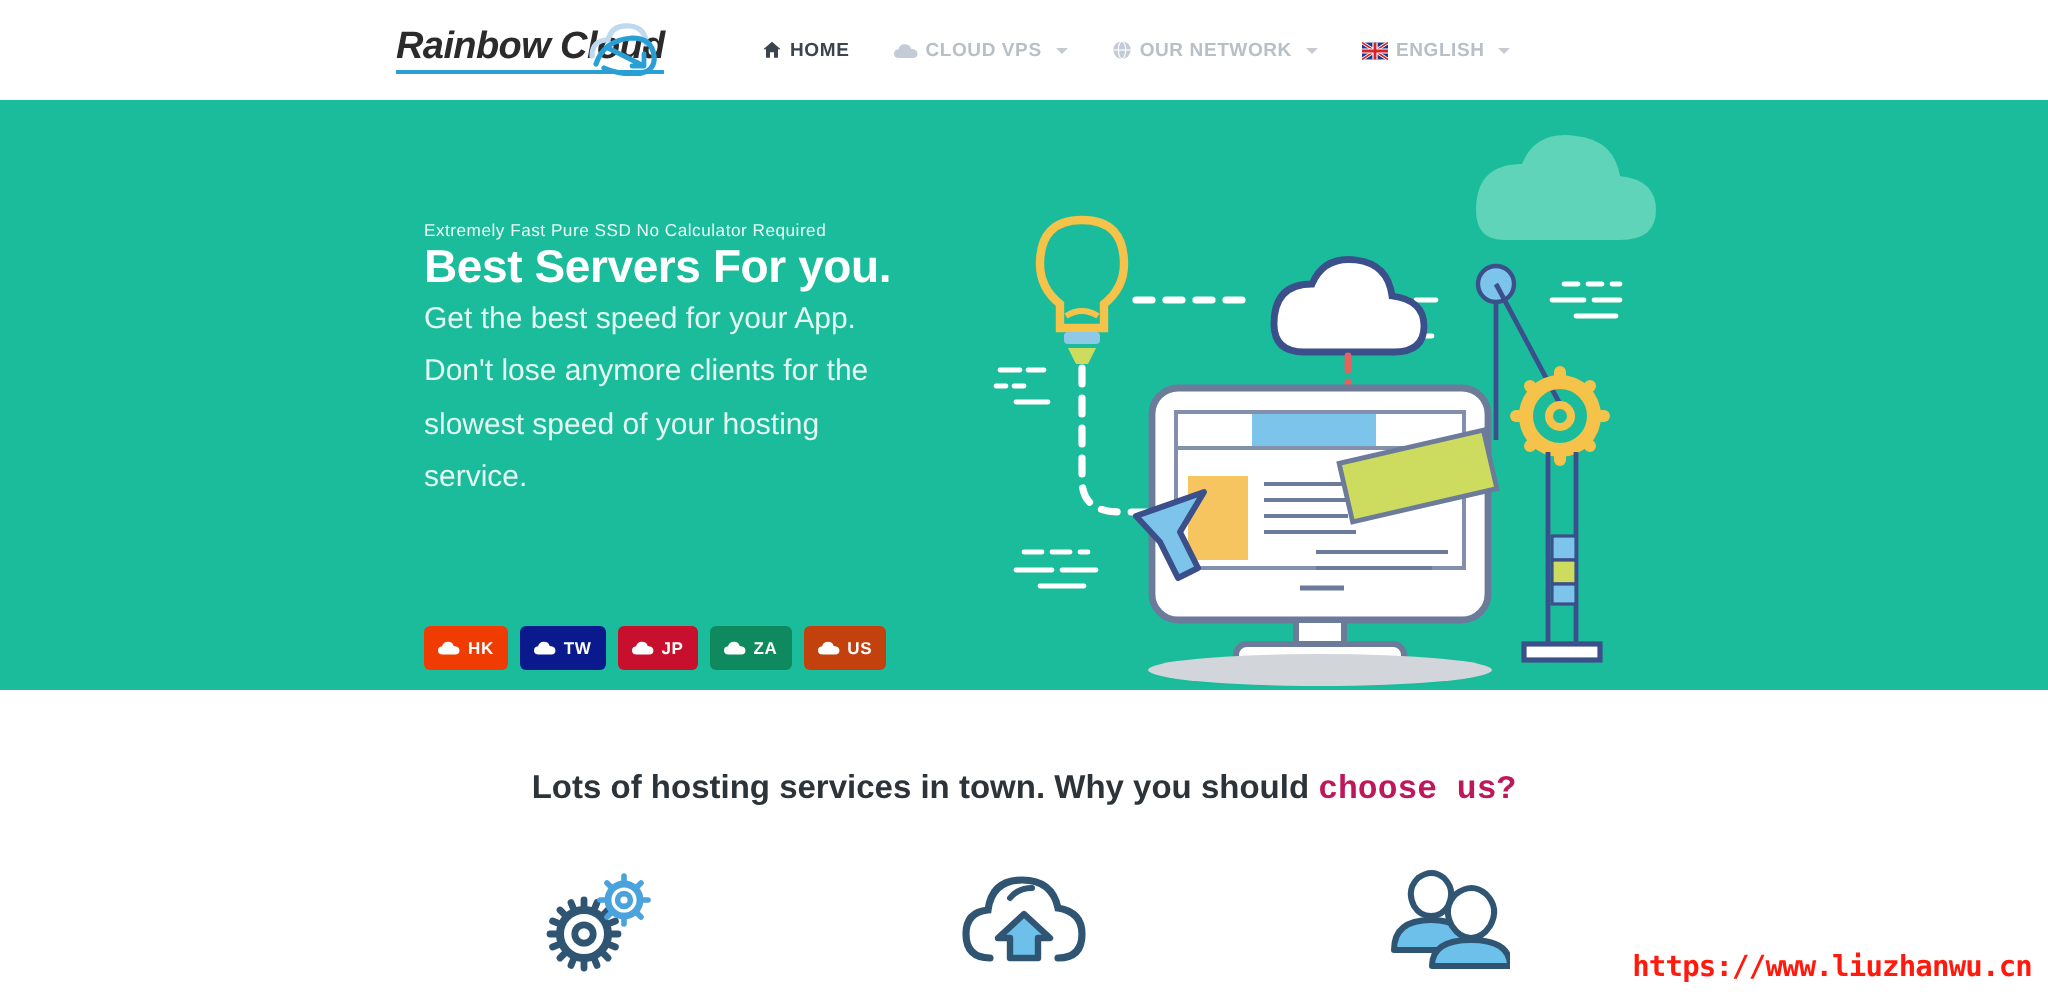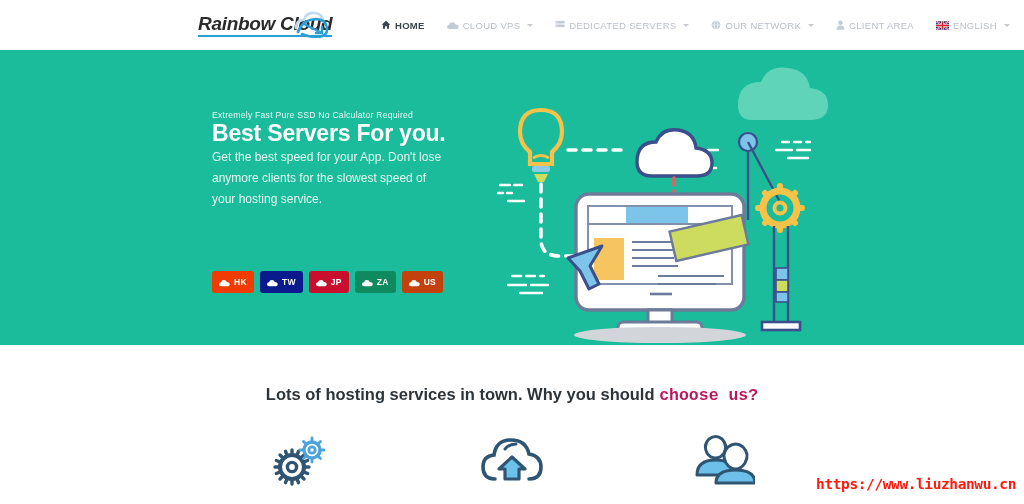--- a/index.html
+++ b/index.html
@@ -34,21 +34,21 @@
   #logo-cloud { position: absolute; left: 94px; top: 2px; }
 
   #nav {
     position: absolute; left: 370px; top: 0;
     height: 50px; display: flex; align-items: flex-end; gap: 0px;
   }
   .nav-item {
     display: flex; align-items: center; gap: 4px;
     padding: 0 11px; height: 50px;
     font-size: 9.5px; letter-spacing: 0.3px;
-    color: #b9bfc7; white-space: nowrap; cursor: pointer;
+    color: #b9bfc7; white-space: nowrap; cursor: pointer; font-weight: bold;
   }
   .nav-item.active { color: #3c4450; font-weight: bold; }
   .nav-item .nav-ico { display: inline-flex; align-items: center; }
   .caret {
     display: inline-block; width: 0; height: 0;
     border-left: 3px solid transparent;
     border-right: 3px solid transparent;
     border-top: 3.5px solid #c5cad1;
     margin-left: 3px;
   }
@@ -61,21 +61,21 @@
   }
   #hero-copy { position: absolute; left: 212px; top: 60px; width: 250px; }
   #hero-eyebrow {
     font-size: 8.6px; color: #eafaf5; letter-spacing: 0.25px;
   }
   #hero-title {
     font-size: 23px; font-weight: bold; color: #ffffff;
     letter-spacing: -0.2px; 
   }
   #hero-sub {
-    font-size: 12px; color: #e4f7f1; line-height: 1.75;
+    font-size: 15px; color: #e4f7f1; line-height: 1.75;
     width: 232px; margin-bottom: 22px;
   }
   #flag-row { display: flex; gap: 6px; }
   .flag-btn {
     height: 22px; min-width: 36px; padding: 4px 7px;
     border-radius: 3px; display: flex; align-items: center;
     justify-content: center; gap: 4px; cursor: pointer; margin-top: 39px;
   }
   .flag-btn .fb-label {
     font-size: 8.5px; font-weight: bold; color: #fff; letter-spacing: 0.3px;
@@ -133,54 +133,33 @@
       <div class="nav-item">
         <span class="nav-ico">
           <svg width="12" height="9" viewBox="0 0 16 11">
               <path d="M3.4 10.2 Q0 10.2 0 7.3 Q0 4.6 3 4.3 Q3.7 1 7.2 1 Q10.6 1 11.4 4 Q15.6 4.2 15.6 7.3 Q15.6 10.2 12.5 10.2 Z" fill="#c3ccd6"></path>
             </svg>
         </span>
         <span>CLOUD VPS</span>
         <span class="caret"></span>
       </div>
 
-      <div class="nav-item">
-        <span class="nav-ico">
-          <svg width="10" height="10" viewBox="0 0 12 12">
-            <rect x="0.5" y="1" width="11" height="3.2" fill="#c3ccd6"></rect>
-            <rect x="0.5" y="5.4" width="11" height="3.2" fill="#c3ccd6"></rect>
-            <rect x="1.5" y="2.1" width="1.2" height="1.1" fill="#fff"></rect>
-            <rect x="1.5" y="6.5" width="1.2" height="1.1" fill="#fff"></rect>
-          </svg>
-        </span>
-        <span>DEDICATED SERVERS</span>
-        <span class="caret"></span>
-      </div>
 
       <div class="nav-item">
         <span class="nav-ico">
           <svg width="10" height="10" viewBox="0 0 12 12">
             <circle cx="6" cy="6" r="5.2" fill="#c3ccd6"></circle>
             <ellipse cx="6" cy="6" rx="2.2" ry="5.2" fill="none" stroke="#fff" stroke-width="0.7"></ellipse>
             <line x1="0.9" y1="6" x2="11.1" y2="6" stroke="#fff" stroke-width="0.7"></line>
           </svg>
         </span>
         <span>OUR NETWORK</span>
         <span class="caret"></span>
       </div>
 
-      <div class="nav-item">
-        <span class="nav-ico">
-          <svg width="9" height="10" viewBox="0 0 10 12">
-            <circle cx="5" cy="3.2" r="2.7" fill="#c3ccd6"></circle>
-            <path d="M0.3 11.6 Q0.3 6.6 5 6.6 Q9.7 6.6 9.7 11.6 Z" fill="#c3ccd6"></path>
-          </svg>
-        </span>
-        <span>CLIENT AREA</span>
-      </div>
 
       <div class="nav-item">
         <span class="nav-ico">
           <svg width="13" height="9" viewBox="0 0 20 13">
             <rect width="20" height="13" fill="#1b3a8c"></rect>
             <path d="M0 0 L20 13 M20 0 L0 13" stroke="#fff" stroke-width="2.6"></path>
             <path d="M0 0 L20 13 M20 0 L0 13" stroke="#d8232f" stroke-width="1.3"></path>
             <path d="M10 0 V13 M0 6.5 H20" stroke="#fff" stroke-width="4"></path>
             <path d="M10 0 V13 M0 6.5 H20" stroke="#d8232f" stroke-width="2.2"></path>
           </svg>

